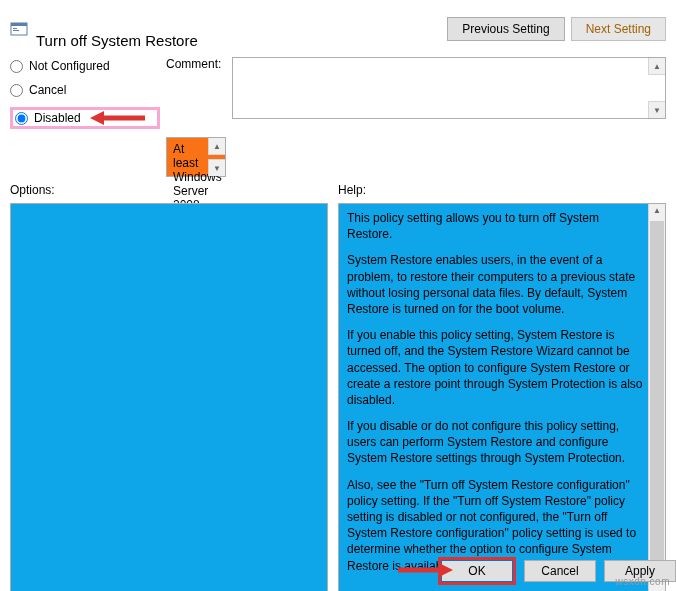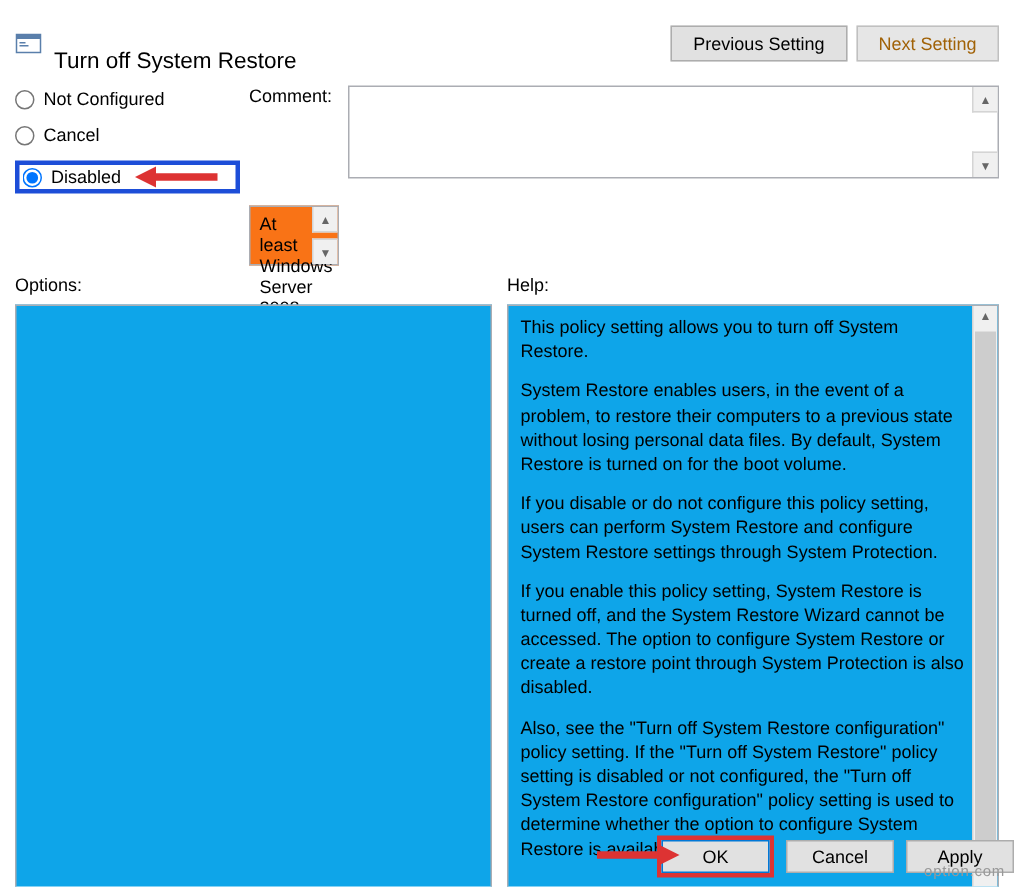--- a/index.html
+++ b/index.html
@@ -8,21 +8,21 @@
     .title-row { display: flex; align-items: center; gap: 8px; margin-bottom: 8px; }
     .title-icon { width: 18px; height: 18px; }
     .title-text { font-size: 15px; flex: 0 0 auto; margin-top: 24px; }
     .nav-btns { margin-left: auto; display: flex; gap: 6px; }
     .btn { background: #e1e1e1; border: 1px solid #adadad; padding: 4px 14px; cursor: pointer; min-width: 90px; text-align: center; }
     .btn:disabled { color: #a16207; background: #e6e6e6; border-color: #c0c0c0; cursor: default; }
     .midgrid { display: grid; grid-template-columns: 150px 60px 1fr; column-gap: 6px; row-gap: 8px; align-items: start; margin-top: 4px; }
     .radio-col { display: flex; flex-direction: column; gap: 10px; padding-top: 2px; }
     .radio-item { display: flex; align-items: center; gap: 6px; }
     .radio-item input { margin: 0; }
-    .highlight-box { border: 3px solid #1d4ed8; padding: 1px 4px 1px 2px; display: inline-flex; align-items: center; gap: 6px; }
+    .highlight-box { border: 3px solid #f9a8d4; padding: 1px 4px 1px 2px; display: inline-flex; align-items: center; gap: 6px; }
     .arrow-red { position: absolute; }
     .arrow-red.a1 { left: 90px; top: 108px; }
     .arrow-red.a2 { left: 398px; top: 560px; }
     .labelcol { text-align: left; white-space: nowrap; }
     .comment-box { border: 1px solid #abadb3; height: 62px; position: relative; background: #fff; }
     .comment-box .scroll-up, .comment-box .scroll-down,
     .supported-box .scroll-up, .supported-box .scroll-down { position: absolute; right: 0; width: 17px; height: 17px; background: #f0f0f0; border-left: 1px solid #d4d4d4; display: flex; align-items: center; justify-content: center; color: #666; font-size: 8px; }
     .scroll-up { top: 0; border-bottom: 1px solid #d4d4d4; }
     .scroll-down { bottom: 0; border-top: 1px solid #d4d4d4; }
     .supported-box { border: 1px solid #abadb3; height: 40px; position: relative; background: #f97316; padding: 4px 20px 4px 6px; }
@@ -98,22 +98,22 @@
   <div class="lower">
     <div class="col col-left">
       <div class="col-label">Options:</div>
       <div class="panel"></div>
     </div>
     <div class="col col-right">
       <div class="col-label">Help:</div>
       <div class="panel help">
         <p>This policy setting allows you to turn off System Restore.</p>
         <p>System Restore enables users, in the event of a problem, to restore their computers to a previous state without losing personal data files. By default, System Restore is turned on for the boot volume.</p>
+        <p>If you enable this policy setting, System Restore is turned off, and the System Restore Wizard cannot be accessed. The option to configure System Restore or create a restore point through System Protection is also disabled.</p>
         <p>If you disable or do not configure this policy setting, users can perform System Restore and configure System Restore settings through System Protection.</p>
-        <p>If you enable this policy setting, System Restore is turned off, and the System Restore Wizard cannot be accessed. The option to configure System Restore or create a restore point through System Protection is also disabled.</p>
         <p>Also, see the "Turn off System Restore configuration" policy setting. If the "Turn off System Restore" policy setting is disabled or not configured, the "Turn off System Restore configuration" policy setting is used to determine whether the option to configure System Restore is available.</p>
         <div class="scrollbar">
             <div class="thumb"></div>
           </div>
       </div>
     </div>
   </div>
 </div>
 
 <div class="arrow-red a1">
@@ -131,13 +131,13 @@
   <button class="btn">Apply</button>
 </div>
 
 <div class="arrow-red a2">
   <svg class="arrow" width="60" height="20">
     <line x1="0" y1="10" x2="47" y2="10" stroke="#d33" stroke-width="5"></line>
     <polygon points="55,10 41,3 41,17" fill="#d33"></polygon>
   </svg>
 </div>
 
-<div class="watermark">option.com</div>
+<div class="watermark">wsxdn.com</div>
 
 </body></html>

